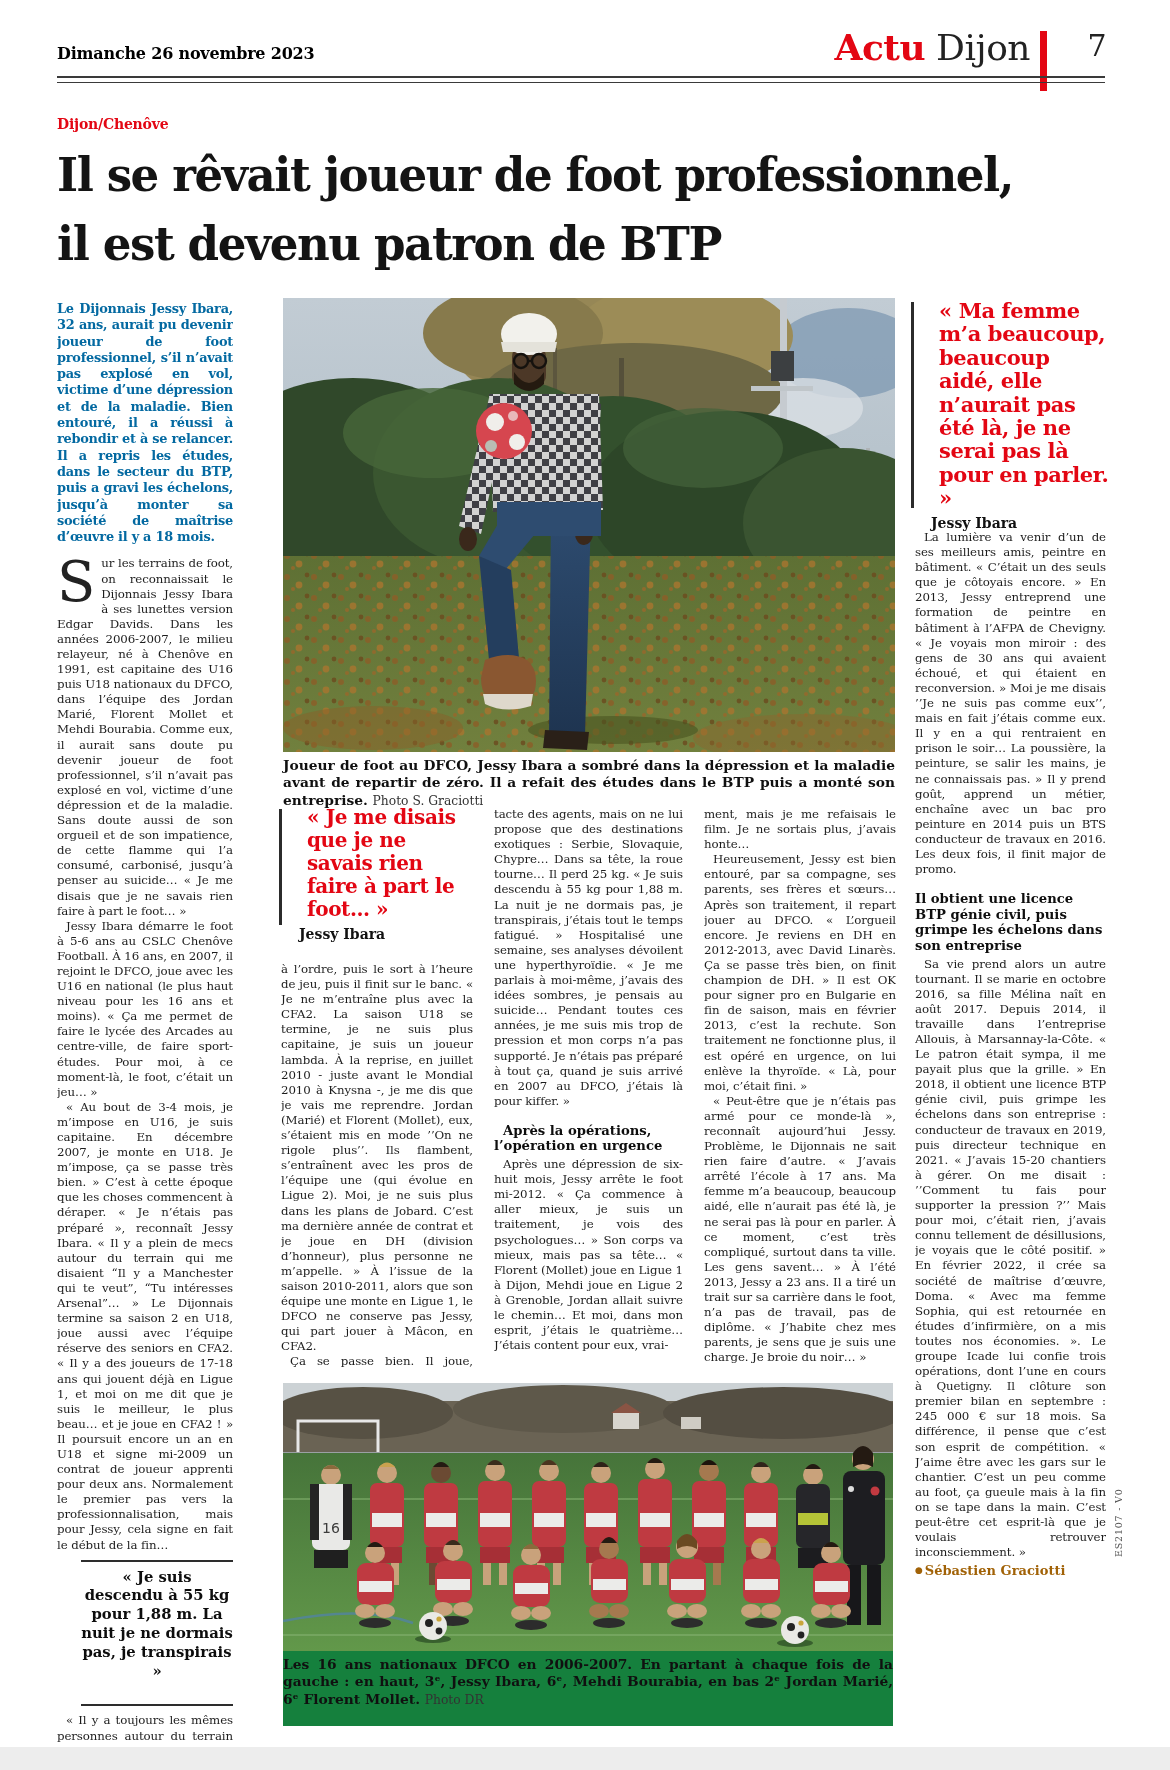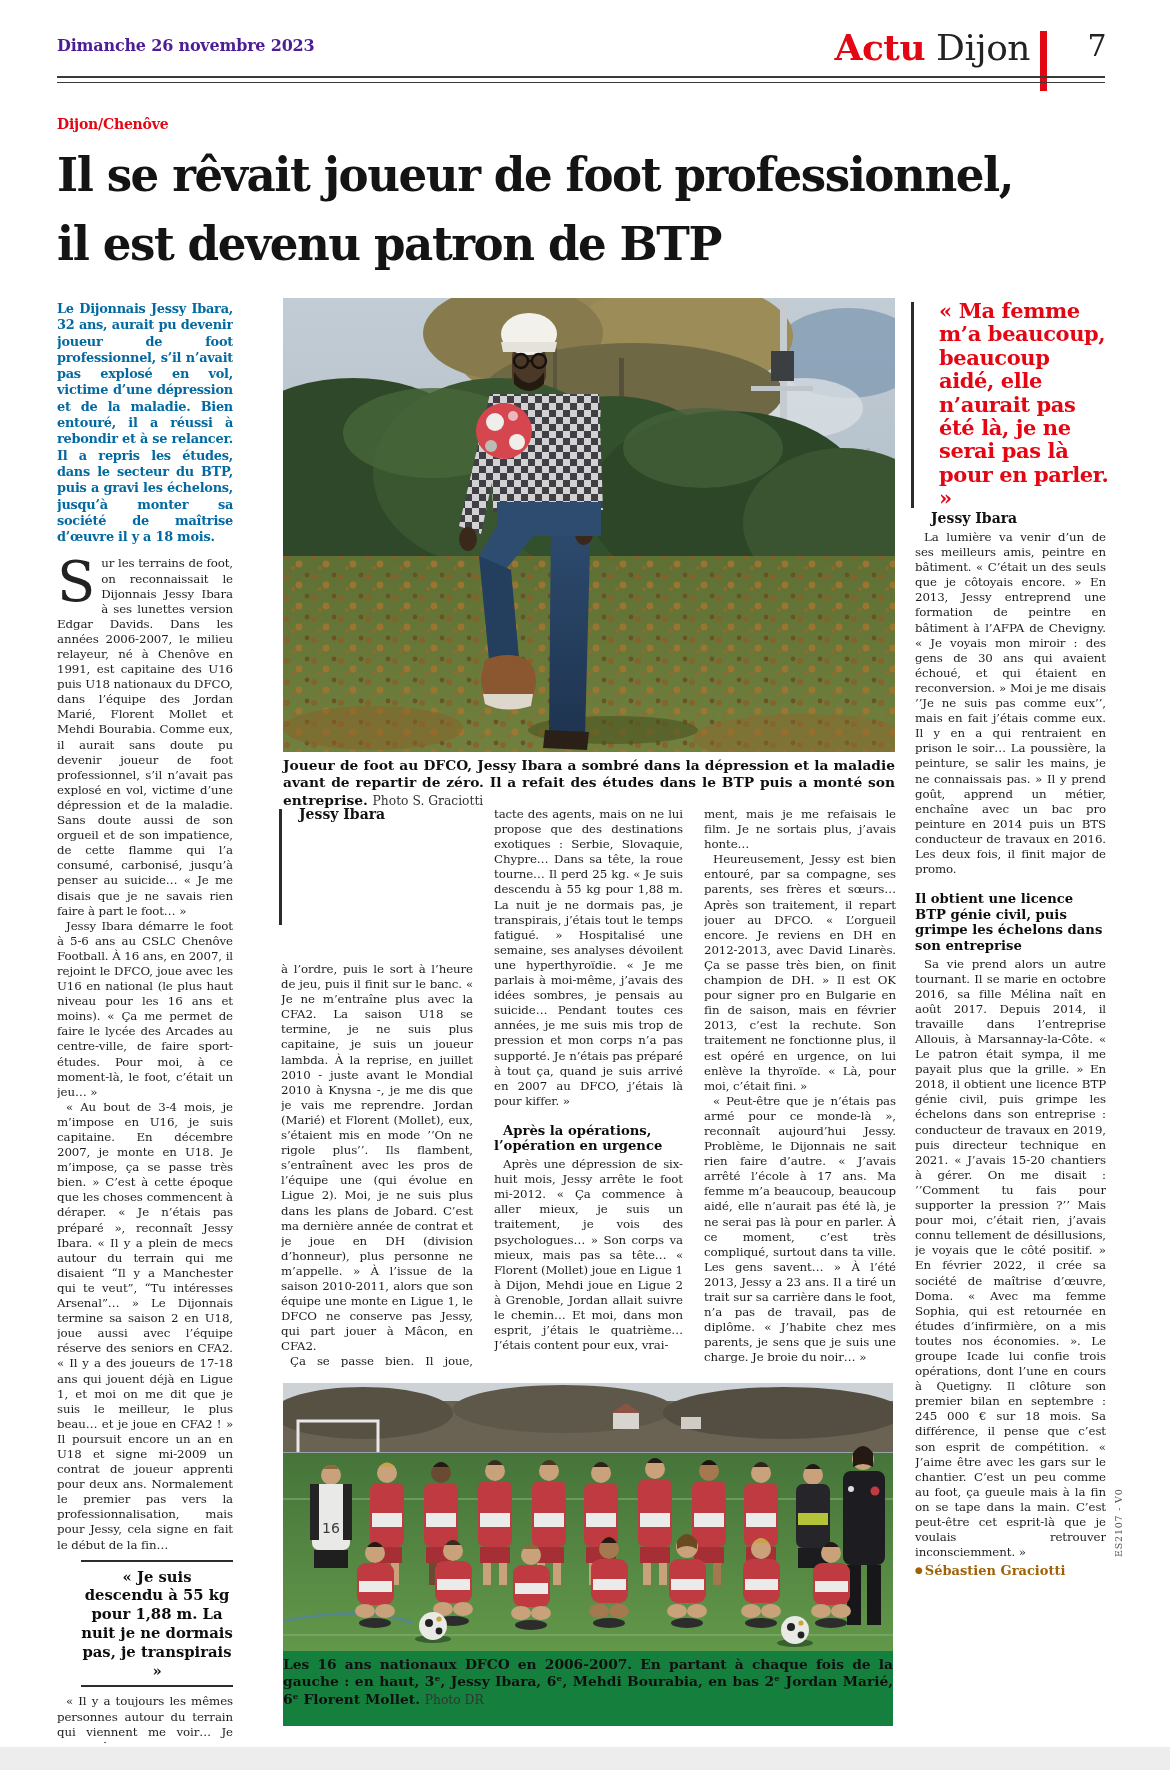--- a/index.html
+++ b/index.html
@@ -1,20 +1,20 @@
 <!DOCTYPE html>
 <html><head>
 <meta charset="utf-8">
 <style>
   html,body{margin:0;padding:0;background:#888;}
   .page{position:relative;width:1170px;height:1770px;background:#ffffff;margin:0 auto;
         font-family:"DejaVu Serif","Liberation Serif",serif;color:#1d1d1d;overflow:hidden;}
 
   
-  .date{position:absolute;left:57px;top:36px;font-size:16px;font-weight:bold;color:#4c1d95;letter-spacing:-0.2px;text-align:center;}
+  .date{position:absolute;left:57px;top:44px;font-size:16px;font-weight:bold;color:#000000;letter-spacing:-0.2px;text-align:center;}
   .brand{position:absolute;top:26px;right:140px;font-size:36px;letter-spacing:-0.5px;}
   .brand .actu{color:#e30613;font-weight:bold;}
   .brand .edition{color:#222;font-weight:normal;}
   .brand-bar{position:absolute;left:1040px;top:31px;width:7px;height:60px;background:#e30613;}
   .pagenum{position:absolute;left:1080px;top:28px;width:34px;text-align:center;font-size:30px;color:#222;}
   .rule-double{position:absolute;left:57px;top:76px;width:1048px;height:4px;
                border-top:2px solid #3a3a3a;border-bottom:1.5px solid #3a3a3a;}
 
   
   .kicker{position:absolute;left:57px;top:116px;font-size:14px;font-weight:bold;color:#e30613;letter-spacing:-0.2px;}
@@ -26,32 +26,32 @@
   .bodytext p{margin:0;font-size:11.8px;line-height:15.1px;text-align:justify;letter-spacing:-0.1px;}
   .bodytext p.indent{text-indent:9px;}
   .subhead{font-weight:bold;font-size:13.2px;line-height:15.6px;margin:14px 0 3px 0;color:#0e0e0e;}
   .subhead.ind{text-indent:9px;}
 
   .leftcol{position:absolute;left:57px;top:301px;width:176px;height:1442px;overflow:hidden;}
   .lead{font-weight:bold;font-size:12.9px;line-height:16.3px;text-align:justify;letter-spacing:-0.25px;
         color:#0369a1;margin-bottom:11px;}
   .dropcap{float:left;font-size:56px;line-height:46px;padding:3px 6px 0 0;color:#222;}
   .boxquote{margin:7px 0 7px 24px;border-top:2px solid #2d2d2d;border-bottom:2px solid #2d2d2d;
-            padding:6px 0 5px 0;text-align:center;font-weight:bold;font-size:14.8px;line-height:18.8px;color:#0d0d0d;}
+            padding:6px 0 24px 0;text-align:center;font-weight:bold;font-size:14.8px;line-height:18.8px;color:#0d0d0d;}
 
   .colA{position:absolute;left:281px;top:962px;width:192px;height:412px;overflow:hidden;}
   .colB{position:absolute;left:494px;top:807px;width:189px;height:568px;overflow:hidden;}
   .colC{position:absolute;left:704px;top:807px;width:192px;height:570px;overflow:hidden;}
   .colR{position:absolute;left:915px;top:530px;width:191px;height:1170px;overflow:hidden;}
 
   
   .pq{position:absolute;}
   .pq .bar{position:absolute;left:0;top:3px;width:3px;background:#2b2b2b;}
   .pq .pq-text{padding-left:28px;color:#e30613;font-weight:bold;}
-  .pq .pq-author{padding-left:20px;font-weight:bold;color:#111;font-size:14px;}
+  .pq .pq-author{padding-left:20px;font-weight:bold;color:#111;margin-top:5px;font-size:14px;}
   .pq-left{left:279px;top:806px;width:196px;}
   .pq-left .bar{height:116px;}
   .pq-left .pq-text{font-size:20px;line-height:23px;letter-spacing:-0.4px;}
   .pq-right{left:911px;top:299px;width:198px;}
   .pq-right .bar{height:206px;}
   .pq-right .pq-text{font-size:21px;line-height:23.4px;letter-spacing:-0.4px;}
 
   
   .photo1{position:absolute;left:283px;top:298px;width:612px;height:454px;overflow:hidden;background:#b9c3c9;}
   .photo2{position:absolute;left:283px;top:1383px;width:610px;height:343px;overflow:hidden;background:#15803d;}
@@ -192,20 +192,21 @@
       </g>
     </svg>
   </div>
   <div class="caption caption1">
     <span>Joueur de foot au DFCO, Jessy Ibara a sombré dans la dépression et la maladie avant de repartir de zéro. Il a refait des études dans le BTP puis a monté son entreprise.</span>
     <span class="credit">Photo S. Graciotti</span>
   </div>
 
   <div class="pq pq-left">
     <div class="bar"></div>
+    <div class="pq-text">« Je me disais que je ne savais rien faire à part le foot… »</div>
     <div class="pq-author">Jessy Ibara</div>
   </div>
 
   <div class="colA bodytext">
     <p>à l’ordre, puis le sort à l’heure de jeu, puis il finit sur le banc. « Je ne m’entraîne plus avec la CFA2. La saison U18 se termine, je ne suis plus capitaine, je suis un joueur lambda. À la reprise, en juillet 2010 - juste avant le Mondial 2010 à Knysna -, je me dis que je vais me reprendre. Jordan (Marié) et Florent (Mollet), eux, s’étaient mis en mode ’’On ne rigole plus’’. Ils flambent, s’entraînent avec les pros de l’équipe une (qui évolue en Ligue 2). Moi, je ne suis plus dans les plans de Jobard. C’est ma dernière année de contrat et je joue en DH (division d’honneur), plus personne ne m’appelle. » À l’issue de la saison 2010-2011, alors que son équipe une monte en Ligue 1, le DFCO ne conserve pas Jessy, qui part jouer à Mâcon, en CFA2.</p>
     <p class="indent">Ça se passe bien. Il joue, recon-</p>
   </div>
   <div class="colB bodytext">
     <p>tacte des agents, mais on ne lui propose que des destinations exotiques : Serbie, Slovaquie, Chypre… Dans sa tête, la roue tourne… Il perd 25 kg. « Je suis descendu à 55 kg pour 1,88 m. La nuit je ne dormais pas, je transpirais, j’étais tout le temps fatigué. » Hospitalisé une semaine, ses analyses dévoilent une hyperthyroïdie. « Je me parlais à moi-même, j’avais des idées sombres, je pensais au suicide… Pendant toutes ces années, je me suis mis trop de pression et mon corps n’a pas supporté. Je n’étais pas préparé à tout ça, quand je suis arrivé en 2007 au DFCO, j’étais là pour kiffer. »</p>
     <div class="subhead ind">Après la opérations, l’opération en urgence</div>

